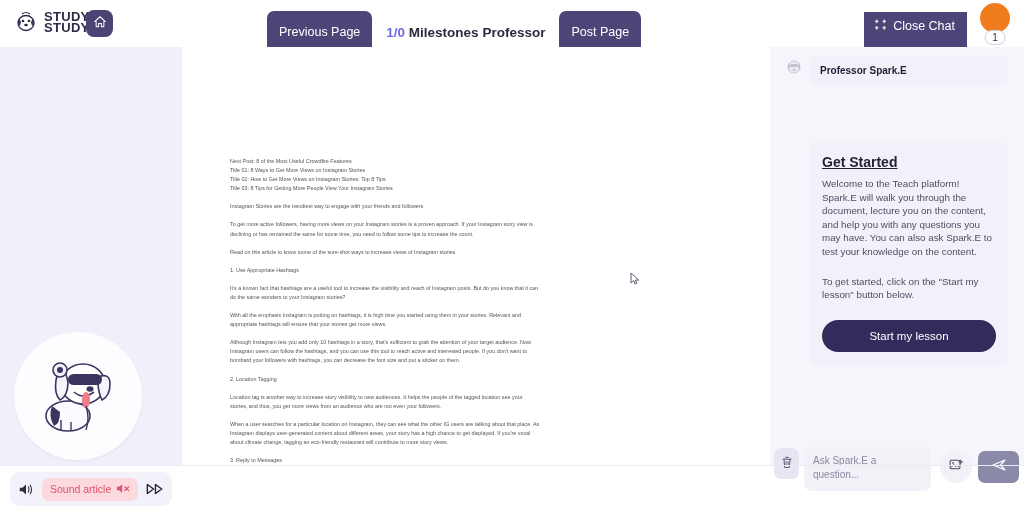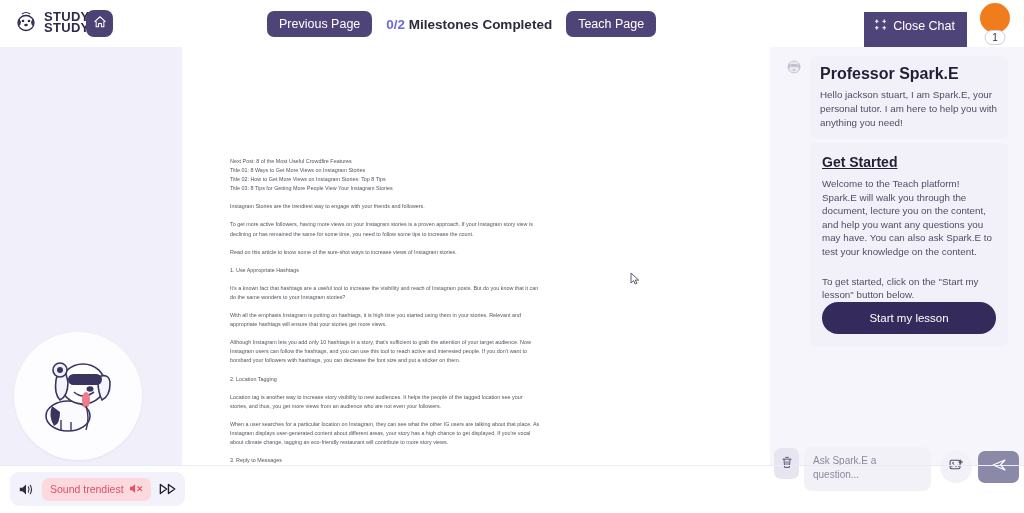--- a/index.html
+++ b/index.html
@@ -38,21 +38,21 @@
     display: flex; align-items: center; justify-content: center;
     cursor: pointer;
   }
   .nav-center {
     position: absolute; left: 267px; top: 11px;
     display: flex; align-items: center; gap: 14px;
   }
   .pill-btn {
     background: #4e4478; color: #ffffff;
     border: none; border-radius: 7px;
-    padding: 6px 12px; font-size: 12.5px;
+    padding: 14px 12px; font-size: 12.5px;
     font-family: "Liberation Sans", sans-serif;
     cursor: pointer; white-space: nowrap;
   }
   .milestones {
     font-size: 13.5px; font-weight: bold; color: #2b2b3d;
     white-space: nowrap;
   }
   .milestones .frac { color: #6b6ae0; }
   .close-chat {
     position: absolute; right: 57px; top: 12px;
@@ -142,38 +142,37 @@
     position: absolute; left: 15px; top: 9px;
     width: 18px; height: 20px; opacity: 0.55;
   }
   .msg-card {
     position: absolute; left: 40px; top: 9px;
     width: 198px;
     background: #f2f1fa; border-radius: 7px;
     padding: 9px 10px;
   }
   .msg-name {
-    font-size: 16px; font-weight: bold; color: #201f33;
-    margin-bottom: 5px;
+    font-size: 10px; font-weight: bold; color: #201f33;
   }
   .msg-text { font-size: 9.8px; line-height: 14px; color: #4f4e63; }
   .started-card {
     position: absolute; left: 40px; top: 95px;
     width: 198px;
     background: #f2f1fa; border-radius: 7px;
     padding: 12px 12px 13px 12px;
   }
   .started-title {
     font-size: 14px; font-weight: bold; color: #201f33;
     text-decoration: underline; margin-bottom: 7px;
   }
   .started-p { font-size: 9.8px; line-height: 13.6px; color: #4f4e63; }
   .started-p.second { margin-top: 16px; }
   .start-lesson-chat {
-    margin-top: 0; width: 100%;
+    margin-top: 18px; width: 100%;
     background: #342b5c; color: #ffffff; border: none;
     border-radius: 16px; padding: 10px 0; font-size: 11.5px;
     font-family: "Liberation Sans", sans-serif; cursor: pointer;
   }
 
   
   .chat-input-row {
     position: absolute; left: 770px; top: 440px;
     width: 254px; height: 58px;
     display: flex; align-items: center;
@@ -262,24 +261,24 @@
       <span>
         <svg width="14" height="14" viewBox="0 0 16 16">
           <path d="M8 2 L14 7.5 L12.4 7.5 L12.4 13.5 L9.6 13.5 L9.6 9.8 L6.4 9.8 L6.4 13.5 L3.6 13.5 L3.6 7.5 L2 7.5 Z" fill="none" stroke="#ffffff" stroke-width="1.2" stroke-linejoin="round"></path>
         </svg>
       </span>
     </div>
 
     <div class="nav-center">
       <button class="pill-btn">Previous Page</button>
       <span class="milestones">
-        <span class="frac">0/2</span>
-        <span>Milestones Completed</span>
-      </span>
-      <button class="pill-btn">Teach Page</button>
+        <span class="frac">1/0</span>
+        <span>Milestones Professor</span>
+      </span>
+      <button class="pill-btn">Post Page</button>
     </div>
 
     <button class="close-chat">
       <span>
         <svg width="13" height="13" viewBox="0 0 14 14">
           <path d="M3 2 L3 5 M1.5 3.5 L4.5 3.5" stroke="#ffffff" stroke-width="1.1" stroke-linecap="round"></path>
           <path d="M11 2 L11 5 M9.5 3.5 L12.5 3.5" stroke="#ffffff" stroke-width="1.1" stroke-linecap="round"></path>
           <path d="M3 9 L3 12 M1.5 10.5 L4.5 10.5" stroke="#ffffff" stroke-width="1.1" stroke-linecap="round"></path>
           <path d="M11 9 L11 12 M9.5 10.5 L12.5 10.5" stroke="#ffffff" stroke-width="1.1" stroke-linecap="round"></path>
         </svg>
@@ -349,26 +348,25 @@
         <ellipse cx="9" cy="11" rx="6" ry="6" fill="#e2e1ec" stroke="#9a99ad" stroke-width="0.9"></ellipse>
         <path d="M4 7 Q2 10 3 14 Q5 13 5 9 Z" fill="#9a99ad"></path>
         <path d="M14 7 Q16 10 15 14 Q13 13 13 9 Z" fill="#9a99ad"></path>
         <rect x="5" y="8" width="8" height="3" rx="1.5" fill="#9a99ad"></rect>
         <ellipse cx="9" cy="14" rx="1.4" ry="1" fill="#9a99ad"></ellipse>
       </svg>
     </span>
 
     <div class="msg-card">
       <div class="msg-name">Professor Spark.E</div>
-      <div class="msg-text">Hello jackson stuart, I am Spark.E, your personal tutor. I am here to help you with anything you need!</div>
     </div>
 
     <div class="started-card">
       <div class="started-title">Get Started</div>
-      <div class="started-p">Welcome to the Teach platform! Spark.E will walk you through the document, lecture you on the content, and help you want any questions you may have. You can also ask Spark.E to test your knowledge on the content.</div>
+      <div class="started-p">Welcome to the Teach platform! Spark.E will walk you through the document, lecture you on the content, and help you with any questions you may have. You can also ask Spark.E to test your knowledge on the content.</div>
       <div class="started-p second">To get started, click on the "Start my lesson" button below.</div>
       <button class="start-lesson-chat">Start my lesson</button>
     </div>
   </div>
 
   <div class="chat-input-row">
     <div class="trash-btn">
       <span>
         <svg width="12" height="13" viewBox="0 0 12 13">
           <path d="M2 3.2 L10 3.2 M4.6 1.4 L7.4 1.4 M3 3.2 L3.6 11.4 L8.4 11.4 L9 3.2" stroke="#5a5870" stroke-width="1" fill="none" stroke-linecap="round"></path>
@@ -401,21 +399,21 @@
 
     <div class="sound-group">
       <span class="icon-btn">
         <svg width="16" height="15" viewBox="0 0 18 16">
           <path d="M2 6 L5 6 L9 2.5 L9 13.5 L5 10 L2 10 Z" fill="#2d2d3d"></path>
           <path d="M11.6 5 Q13.4 8 11.6 11" stroke="#2d2d3d" stroke-width="1.2" fill="none" stroke-linecap="round"></path>
           <path d="M13.8 3.2 Q16.6 8 13.8 12.8" stroke="#2d2d3d" stroke-width="1.2" fill="none" stroke-linecap="round"></path>
         </svg>
       </span>
       <span class="chip-red">
-        <span>Sound trendiest</span>
+        <span>Sound article</span>
         <span>
           <svg width="14" height="13" viewBox="0 0 16 14">
             <path d="M1 5 L3.6 5 L7 2 L7 12 L3.6 9 L1 9 Z" fill="#e0506a"></path>
             <path d="M10 5 L14.5 9.5 M14.5 5 L10 9.5" stroke="#e0506a" stroke-width="1.3" stroke-linecap="round"></path>
           </svg>
         </span>
       </span>
       <span class="icon-btn">
         <svg width="18" height="14" viewBox="0 0 20 14">
           <path d="M1.5 2 L8.5 7 L1.5 12 Z" fill="none" stroke="#1f1f2e" stroke-width="1.5" stroke-linejoin="round"></path>

